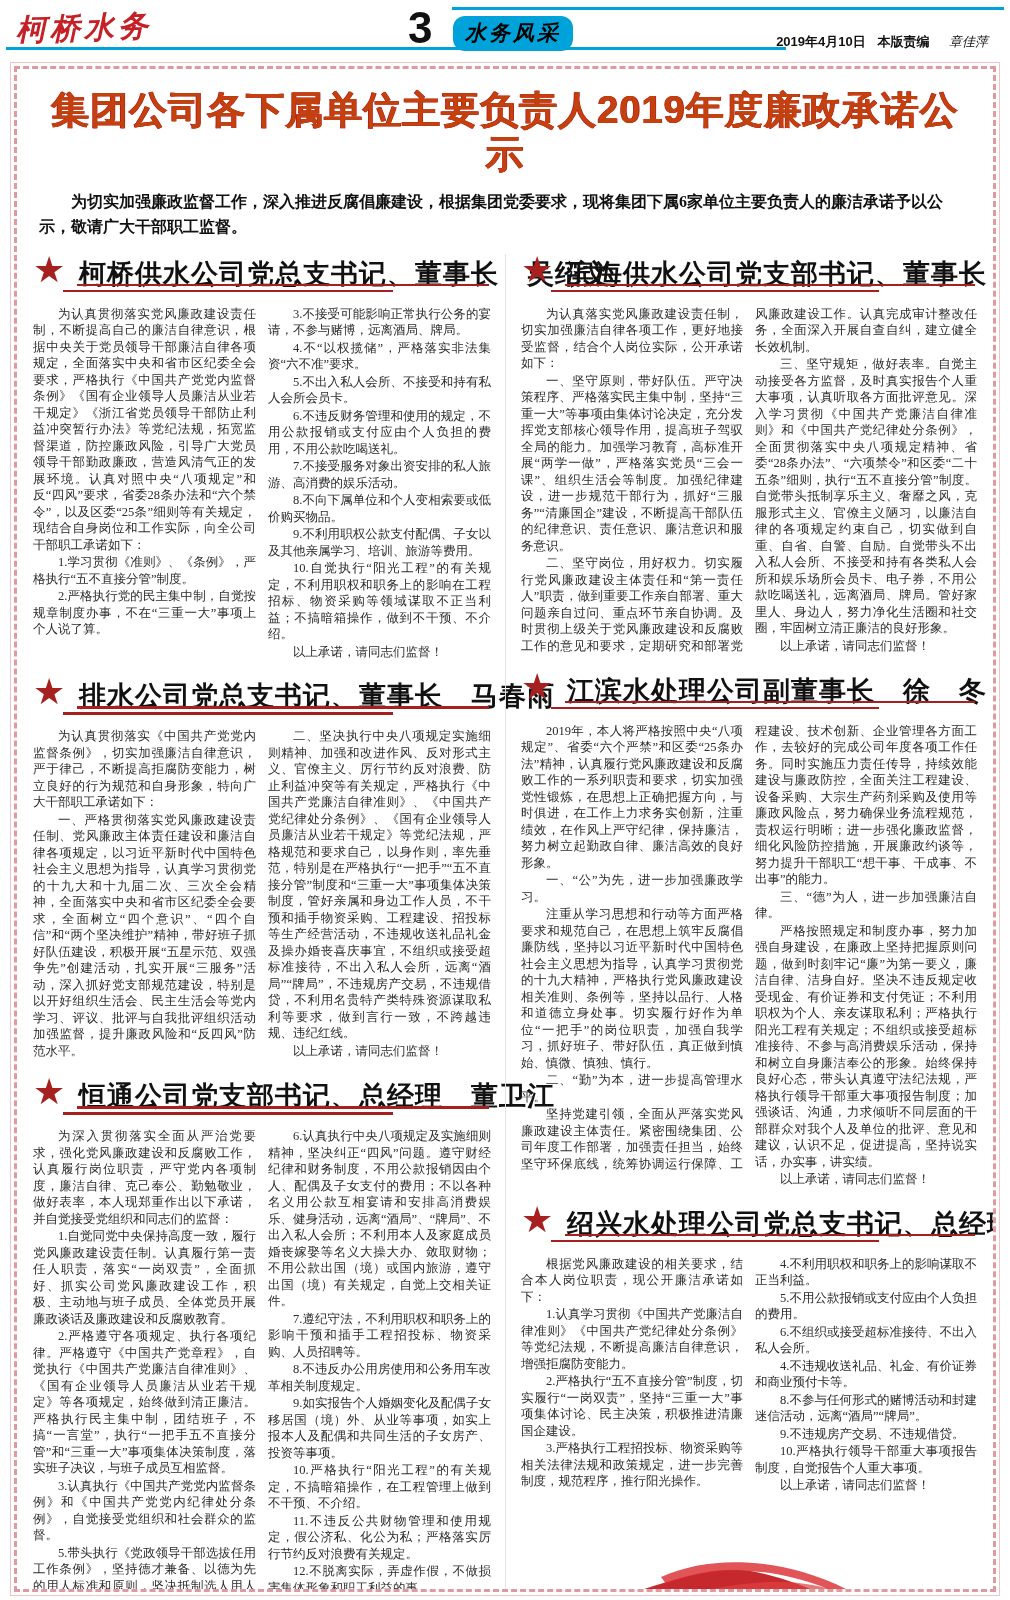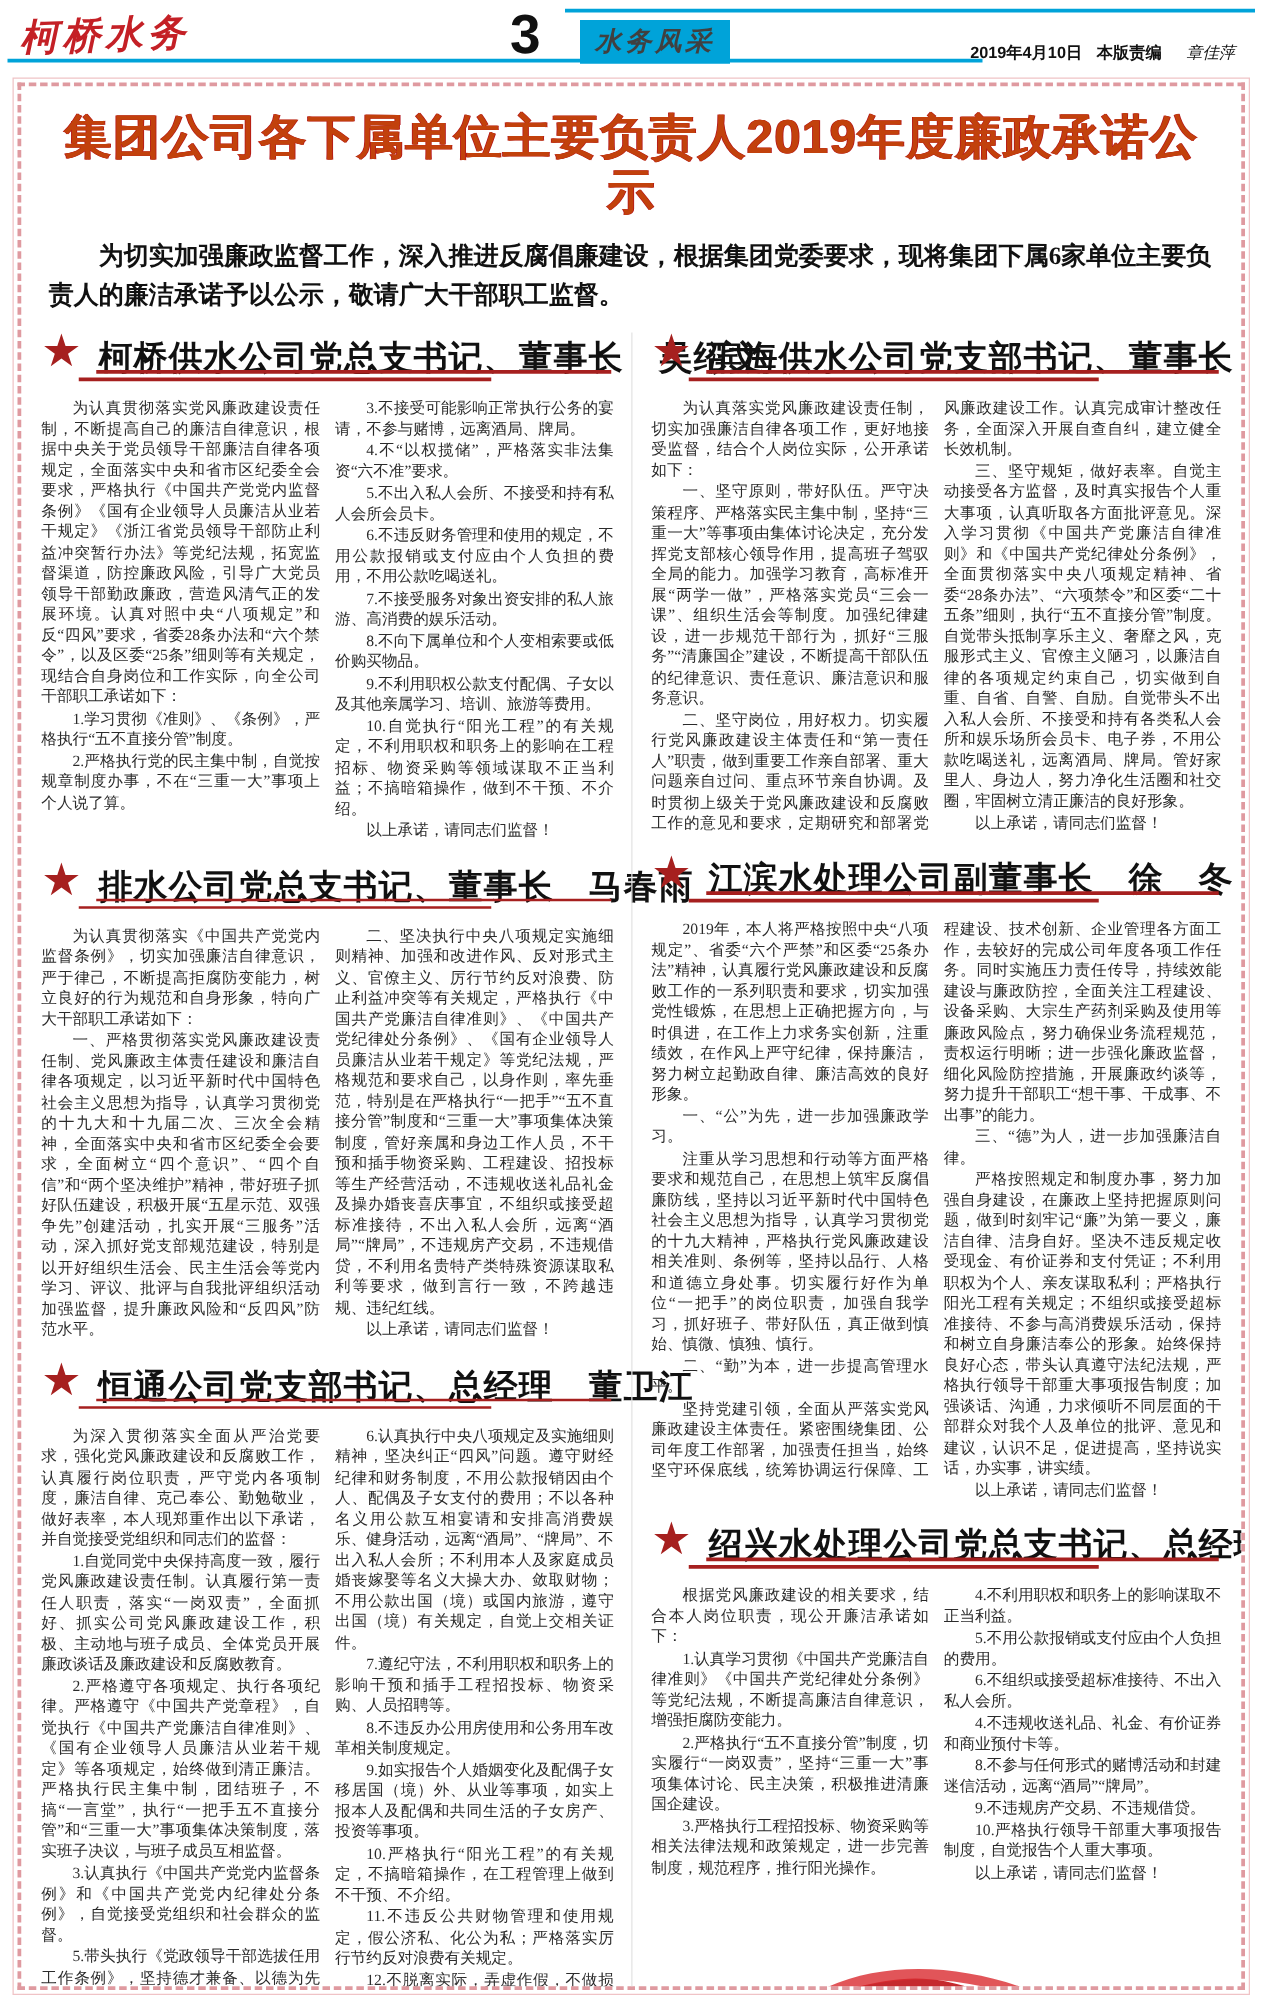--- a/index.html
+++ b/index.html
@@ -15,42 +15,42 @@
     position:absolute; left:16px; top:8px;
     font-family:"DejaVu Serif",serif; font-style:italic; font-weight:bold;
     font-size:30px; color:#c42026; transform:rotate(-2deg); letter-spacing:4px;
   }
   .hdr-rule-top { position:absolute; left:452px; right:6px; top:7px; height:3px; background:#00a3d9; }
   .pagenum {
     position:absolute; left:408px; top:6px;
     font-family:"Liberation Sans",sans-serif; font-weight:900; font-size:44px; color:#111; line-height:1;
   }
   .section-badge {
-    position:absolute; left:464px; top:16px; background:#00a3d9; color:#404040;
+    position:absolute; left:453px; top:16px; background:#00a3d9; color:#000000;
     font-family:"DejaVu Serif",serif; font-weight:bold; font-style:italic;
-    font-size:21px; padding:3px 12px 4px; letter-spacing:3px;
+    font-size:21px; padding:3px 12px 4px; letter-spacing:3px;border-radius:12px;
   }
   .hdr-rule-bottom { position:absolute; left:6px; top:47px; width:780px; height:3px; background:#00a3d9; }
   .dateline {
     position:absolute; right:22px; top:33px;
     font-family:"Liberation Sans",sans-serif; font-size:13px; font-weight:bold; color:#111;
   }
   .dateline .editor-name { font-weight:normal; font-family:"DejaVu Serif",serif; font-style:italic; margin-left:16px; }
   
   .frame-outer { margin:2px 10px 0; height:1534px; border:1px solid #f0c3c6; padding:3px; }
   .frame-inner { height:100%; border:3px dashed #df9aa0; padding:14px 16px 10px; overflow:hidden; }
   
   .headline {
     font-family:"Liberation Sans","DejaVu Sans",sans-serif; font-weight:900;
     font-size:38px; line-height:1.15; color:#c2410c; text-align:center;
     letter-spacing:1px; margin:6px 0 14px;
     text-shadow:0.6px 0 0 #b3121a, -0.6px 0 0 #b3121a;
   }
   .intro {
-    font-size:20px; font-weight:bold; line-height:1.55; text-indent:2em;
+    font-size:16px; font-weight:bold; line-height:1.55; text-indent:2em;
     color:#111; margin:0 6px 14px;
   }
   
   .cols { display:grid; grid-template-columns:1fr 1fr; column-gap:0; }
   .col { min-width:0; }
   .col-left { padding-right:14px; }
   .col-right { border-left:1px solid #e3e3e3; padding-left:15px; position:relative; }
   
   .sec { margin-bottom:16px; break-inside:avoid; }
   .sec-title { position:relative; padding:2px 0 14px 46px; }

